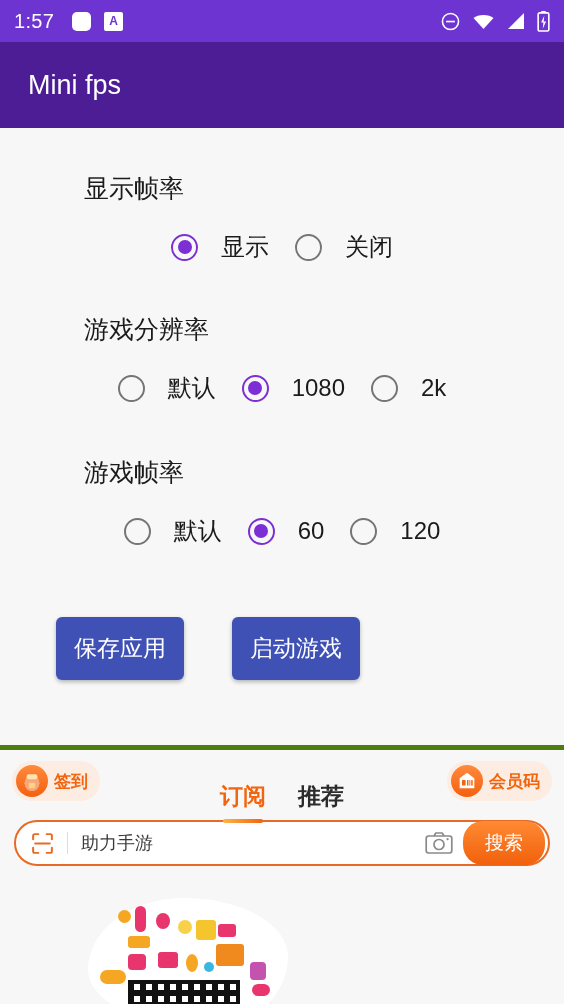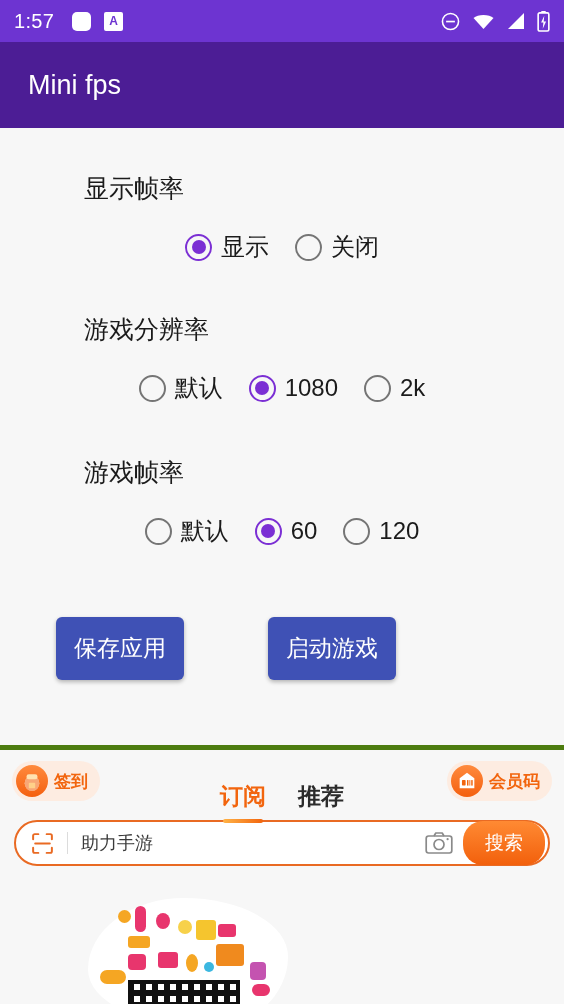--- a/index.html
+++ b/index.html
@@ -37,41 +37,41 @@
 
   
   .content { position: absolute; top: 140px; left: 0; width: 564px; }
   .section-title {
     font-size: 25px; color: #1b1b1b; margin-left: 84px; font-weight: 400;
   }
   .radio-row {
     display: flex; align-items: center; justify-content: center;
     gap: 26px; margin-top: 26px;
   }
-  .radio-item { display: flex; align-items: center; gap: 9px; justify-content: flex-end; }
+  .radio-item { display: flex; align-items: center; gap: 23px; justify-content: flex-end; }
   .radio {
     width: 27px; height: 27px; border-radius: 50%;
     border: 2.5px solid #757575; background: transparent;
     display: flex; align-items: center; justify-content: center;
     flex: 0 0 auto;
   }
   .radio.checked { border-color: #7b2fd4; }
   .radio.checked::after {
     content: ""; width: 14px; height: 14px; border-radius: 50%; background: #7b2fd4;
   }
   .radio-label { font-size: 24px; color: #1b1b1b; white-space: nowrap; }
 
   .grp1 { margin-top: 32px; }
   .grp2 { margin-top: 50px; }
   .grp3 { margin-top: 52px; }
 
   
   .button-row {
     display: flex; align-items: center; margin-top: 70px;
-    padding: 0 56px; gap: 84px;
+    padding: 0 56px; gap: 48px;
   }
   .btn {
     background: #3f51b5; color: #fff; border: none;
     font-size: 23px; font-family: inherit;
     padding: 16px 18px; border-radius: 6px;
     box-shadow: 0 2px 4px rgba(0,0,0,.28);
     cursor: pointer; white-space: nowrap;
   }
 
   

